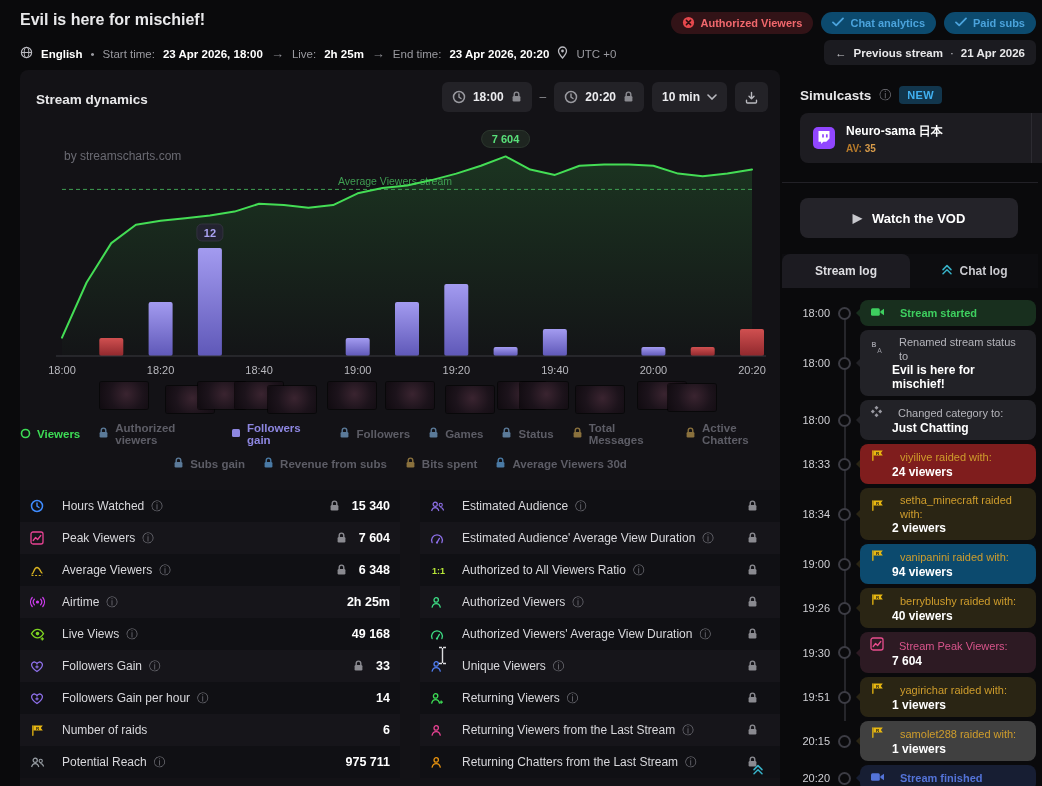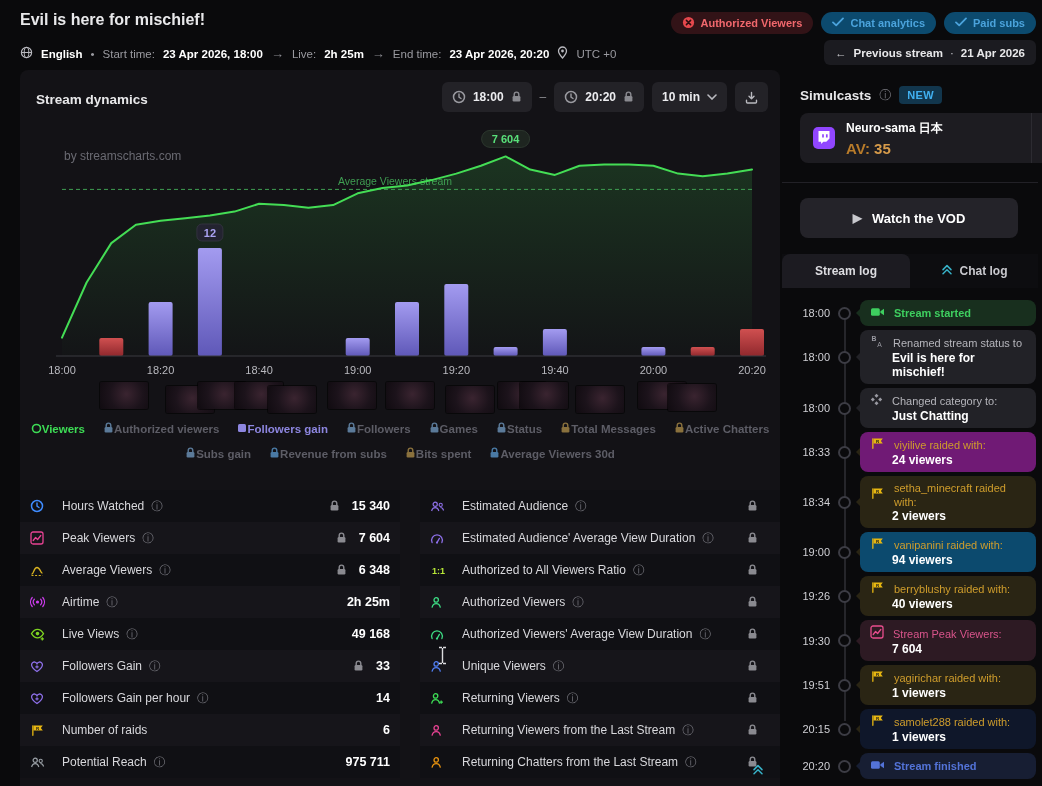--- a/index.html
+++ b/index.html
@@ -24,21 +24,21 @@
   .chip{background:#232227;border-radius:6px;height:30px;display:flex;align-items:center;gap:7px;padding:0 10px;font-size:12px;font-weight:bold;color:#ececef;cursor:pointer}
   .chip .ic{display:flex;align-items:center}
   .ctrl-dash{color:#8a8a90}
   .chart{left:8px;top:48px;width:744px;height:262px}
   .thumbs{left:8px;top:312px;width:744px;height:34px}
   .thumb{position:absolute;width:48px;height:27px;border-radius:2px;cursor:pointer;
          background:radial-gradient(circle at 55% 45%, #3a2430 0%, #1c131b 55%, #100b10 100%);
          box-shadow:0 0 0 1px rgba(0,0,0,.55)}
   .legend{left:0;top:352px;width:760px}
   .legend-row{display:flex;justify-content:center;gap:18px;margin-bottom:11px;font-size:11.5px}
-  .legend-item{display:flex;align-items:center;color:#5d5d66;cursor:pointer;font-weight:bold}
+  .legend-item{display:flex;align-items:center;gap:6px;color:#5d5d66;cursor:pointer;font-weight:bold}
   
   .stats{left:0;top:420px;width:760px;display:flex}
   .stat-col{display:flex;flex-direction:column}
   .stat-col.l{width:380px;margin-right:20px}
   .stat-col.r{width:360px}
   .stat-row{height:32px;display:flex;align-items:center;padding:0 10px;box-sizing:border-box}
   .stat-row:nth-child(odd){background:#101014}
   .stat-row:nth-child(even){background:#16151a}
   .stat-row .ric{width:18px;display:flex;align-items:center}
   .stat-row .lbl{color:#d8d8dc;margin-left:14px}
@@ -48,40 +48,40 @@
   .stat-row .val{font-weight:bold;font-size:12.5px;color:#fff}
   
   .sidebar{left:782px;top:70px;width:256px;height:716px}
   .sim-head{left:18px;top:16px;display:flex;align-items:center;gap:8px;font-size:13.5px;font-weight:bold}
   .sim-head .info{color:#75757c;font-weight:normal;font-size:12px}
   .new-badge{background:#12364d;color:#41b0f0;font-size:11px;font-weight:bold;border-radius:4px;padding:3px 8px;letter-spacing:.3px}
   .sim-card{left:18px;top:43px;width:264px;height:50px;background:#1d1c21;border-radius:8px;display:flex;align-items:center;cursor:pointer}
   .sim-card .tw{margin:0 10px 0 12px;display:flex}
   .sim-info{flex:1}
   .sim-name{font-size:12px;font-weight:bold;color:#fff;margin-bottom:3px}
-  .sim-av{font-size:15px;font-weight:bold}
+  .sim-av{font-size:10px;font-weight:bold}
   .sim-av .k{color:#b87b2a}
   .sim-av .v{color:#d79b4a}
   .sim-arrow{width:32px;align-self:stretch;border-left:1px solid #2c2b31;display:flex;align-items:center;justify-content:center;color:#b9b9bf;font-size:14px;cursor:pointer}
   .sb-divider{left:0;top:112px;width:256px;height:1px;background:#222127}
   .vod-btn{left:18px;top:128px;width:218px;height:40px;background:#242329;border-radius:8px;display:flex;align-items:center;justify-content:center;gap:10px;font-weight:bold;font-size:13px;color:#fff;cursor:pointer}
   .vod-btn .play{color:#c9c9ce;font-size:12px}
   .tabs{left:0;top:184px;width:256px;height:34px;display:flex;background:#0d0d10}
   .tab{flex:1;display:flex;align-items:center;justify-content:center;gap:7px;font-size:12px;font-weight:bold;color:#c9c9ce;cursor:pointer}
   .tab.active{background:#1c1b21;border-radius:8px 8px 0 0;color:#dcdce0}
   
   .timeline{left:0;top:230px;width:256px}
   .tl-line{position:absolute;left:62px;top:13px;width:2px;height:408px;background:#26262b}
   .tl-row{display:flex;align-items:center;margin-bottom:4px;position:relative}
   .tl-time{width:48px;text-align:right;font-size:11px;color:#cfcfd4;flex:none}
   .tl-node{width:9px;height:9px;border:2px solid #3c3c44;border-radius:50%;background:#0a0a0c;margin-left:8px;flex:none}
   .tl-card{margin-left:9px;border-radius:8px;padding:5px 10px;width:156px;font-size:11px;position:relative;line-height:14px}
   .tl-card::before{content:'';position:absolute;left:-4px;top:50%;margin-top:-4px;
      border-top:4px solid transparent;border-bottom:4px solid transparent;border-right:4px solid var(--cbg)}
-  .tl-card .l1{display:flex;align-items:center;gap:9px}
+  .tl-card .l1{display:flex;align-items:center;gap:15px}
   .tl-card .l2{font-weight:bold;font-size:12px;color:#fff;margin-left:22px}
   .tl-card.single{height:16px;display:flex;align-items:center;font-weight:bold}
   
   .cursor{left:437px;top:646px;pointer-events:none}
   .scroll-hint{left:752px;top:764px}
 </style>
 </head>
 <body>
 
 <div class="abs page-title">Evil is here for mischief!</div>
@@ -735,21 +735,21 @@
                 <path d="M6.5.8l2 2-2 2-2-2zM10.2 4.5l2 2-2 2-2-2zM2.8 4.5l2 2-2 2-2-2zM6.5 8.2l2 2-2 2-2-2z" fill="#9a9aa2"></path>
               </svg></span>
             <span>Changed category to:</span>
           </div>
           <div class="l2">Just Chatting</div>
         </div>
       </div>
       <div class="tl-row">
         <div class="tl-time">18:33</div>
         <div class="tl-node"></div>
-        <div class="tl-card " style="background:#701a75;--cbg:#2a2514">
+        <div class="tl-card " style="background:#7f1d1d;--cbg:#2a2514">
           <div class="l1" style="color:#cf9d2c">
             <span class="ic"><svg width="15" height="13" viewBox="0 0 15 13">
                 <rect x="2.2" y="1.2" width="1.3" height="10.8" rx=".65" fill="#e8b711"></rect>
                 <path d="M3.5 1.5h9.3L10.9 4l1.9 2.6H3.5z" fill="#e8b711"></path>
                 <text x="7.6" y="5.5" font-size="4.4" font-weight="bold" fill="#17161b" text-anchor="middle">R</text>
               </svg></span>
             <span>viyilive raided with:</span>
           </div>
           <div class="l2">24 viewers</div>
         </div>
@@ -824,21 +824,21 @@
                 <text x="7.6" y="5.5" font-size="4.4" font-weight="bold" fill="#17161b" text-anchor="middle">R</text>
               </svg></span>
             <span>yagirichar raided with:</span>
           </div>
           <div class="l2">1 viewers</div>
         </div>
       </div>
       <div class="tl-row">
         <div class="tl-time">20:15</div>
         <div class="tl-node"></div>
-        <div class="tl-card " style="background:#0f172a;--cbg:#2a2514">
+        <div class="tl-card " style="background:#404040;--cbg:#2a2514">
           <div class="l1" style="color:#cf9d2c">
             <span class="ic"><svg width="15" height="13" viewBox="0 0 15 13">
                 <rect x="2.2" y="1.2" width="1.3" height="10.8" rx=".65" fill="#e8b711"></rect>
                 <path d="M3.5 1.5h9.3L10.9 4l1.9 2.6H3.5z" fill="#e8b711"></path>
                 <text x="7.6" y="5.5" font-size="4.4" font-weight="bold" fill="#17161b" text-anchor="middle">R</text>
               </svg></span>
             <span>samolet288 raided with:</span>
           </div>
           <div class="l2">1 viewers</div>
         </div>

